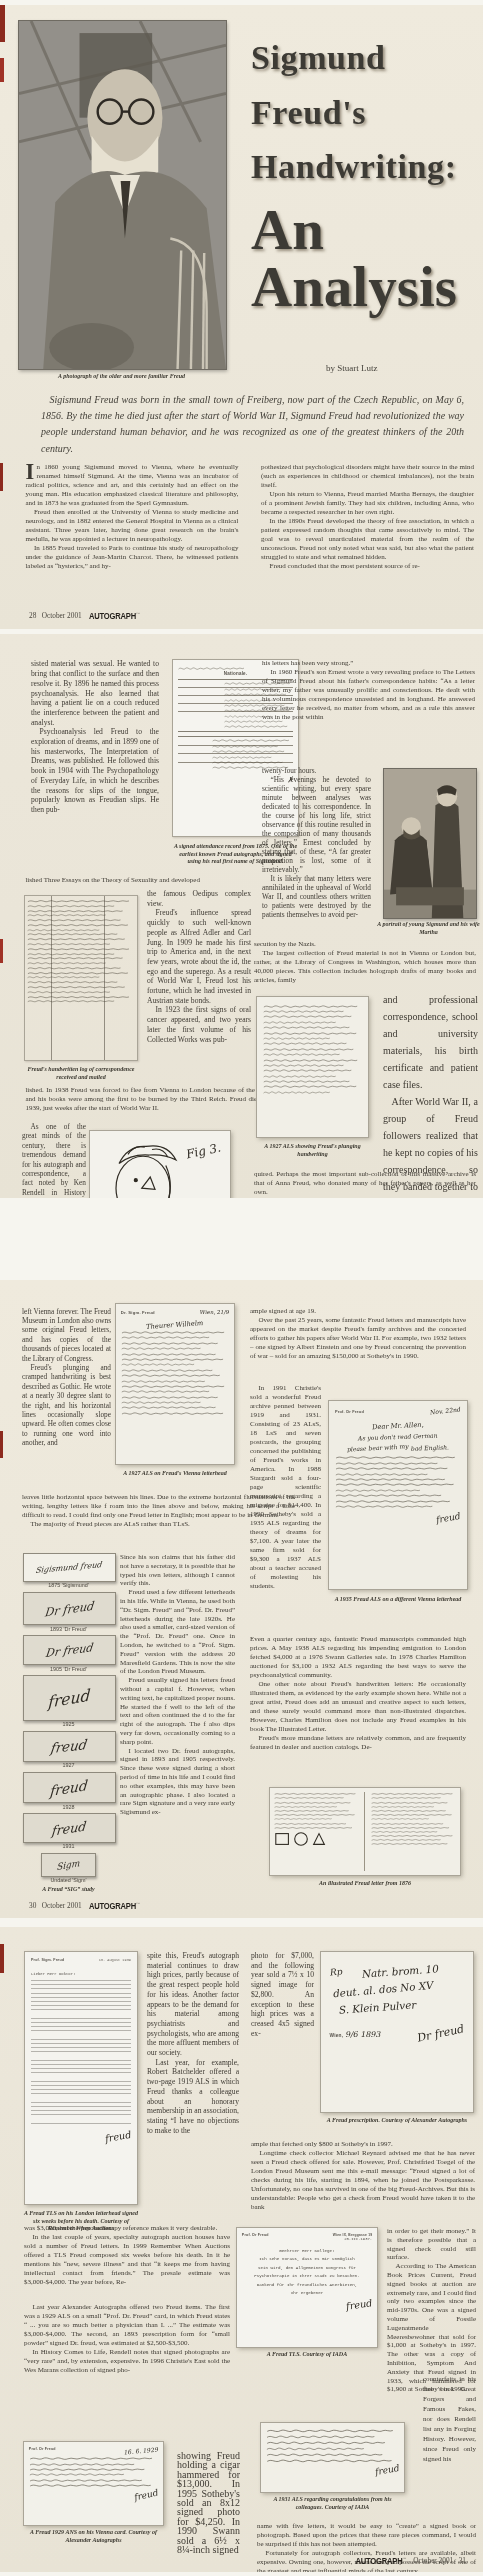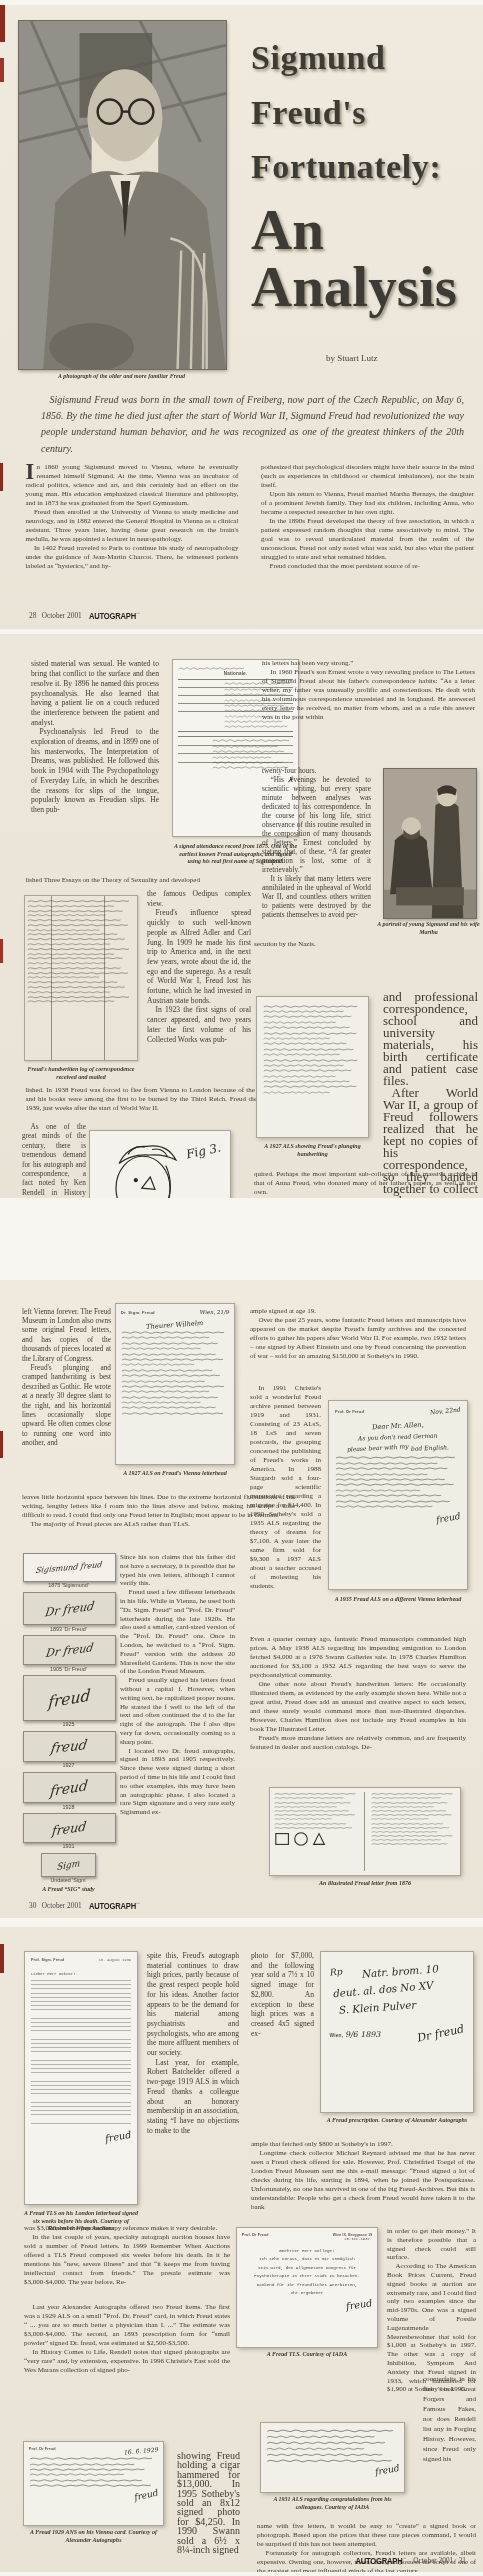--- a/index.html
+++ b/index.html
@@ -82,33 +82,33 @@
           <path d="M288,380 l-4,196"></path>
             <path d="M306,384 l-2,192"></path>
         </g>
         <ellipse cx="120" cy="540" rx="70" ry="40" fill="#6e6a60"></ellipse>
       </svg>
     </div>
     <div class="cap" style="left:18px;top:368px;width:207px">A photograph of the older and more familiar Freud</div>
 
     <div class="title" style="top:36px">Sigmund</div>
     <div class="title" style="top:91px">Freud's</div>
-    <div class="title" style="top:145px">Fortunately:</div>
+    <div class="title" style="top:145px">Handwriting:</div>
     <div class="title big" style="top:196px">An</div>
     <div class="title big" style="top:253px">Analysis</div>
-    <div class="byline" style="left:326px;top:348px">by Stuart Lutz</div>
+    <div class="byline" style="left:326px;top:358px">by Stuart Lutz</div>
 
     <div class="tb" style="left:41px;top:387px;width:423px;font-style:italic;font-size:10px;line-height:16.3px;color:#44413a">
       <p class="ind">Sigismund Freud was born in the small town of Freiberg, now part of the Czech Republic, on May 6, 1856. By the time he died just after the start of World War II, Sigmund Freud had revolutionized the way people understand human behavior, and he was recognized as one of the greatest thinkers of the 20th century.</p>
     </div>
 
     <div class="tb w" style="left:25.4px;top:458px;width:213px">
       <p class="dropcap">In 1860 young Sigismund moved to Vienna, where he eventually renamed himself Sigmund. At the time, Vienna was an incubator of radical politics, science and art, and this certainly had an effect on the young man. His education emphasized classical literature and philosophy, and in 1873 he was graduated from the Sperl Gymnasium.</p>
       <p class="ind">Freud then enrolled at the University of Vienna to study medicine and neurology, and in 1882 entered the General Hospital in Vienna as a clinical assistant. Three years later, having done great research on the brain's medulla, he was appointed a lecturer in neuropathology.</p>
-      <p class="ind">In 1402 Freud traveled to Paris to continue his study of neuropathology under the guidance of Jean-Martin Charcot. There, he witnessed patients labeled as “hysterics,” and hy-</p>
+      <p class="ind">In 1885 Freud traveled to Paris to continue his study of neuropathology under the guidance of Jean-Martin Charcot. There, he witnessed patients labeled as “hysterics,” and hy-</p>
     </div>
     <div class="tb w" style="left:261px;top:458px;width:213px">
       <p>pothesized that psychological disorders might have their source in the mind (such as experiences in childhood or chemical imbalances), not the brain itself.</p>
       <p class="ind">Upon his return to Vienna, Freud married Martha Bernays, the daughter of a prominent Jewish family. They had six children, including Anna, who became a respected researcher in her own right.</p>
       <p class="ind">In the 1890s Freud developed the theory of free association, in which a patient expressed random thoughts that came associatively to mind. The goal was to reveal unarticulated material from the realm of the unconscious. Freud not only noted what was said, but also what the patient struggled to state and what remained hidden.</p>
       <p class="ind">Freud concluded that the most persistent source of re-</p>
     </div>
 
     <div class="folio" style="left:29px;top:606px">
       <span>28</span>&nbsp;&nbsp;
@@ -313,20 +313,21 @@
           <path d="M52,132 l-12,16 M60,134 l-6,16"></path>
           <path d="M118,48 q14,30 2,66"></path>
         </g>
       </svg>
       <span class="script" style="position:absolute;right:8.5px;top:13.3px;font-size:12px;transform:rotate(-12deg)">Fig 3.</span>
     </div>
     <div class="cap" style="left:89px;top:602px;width:142px">A Freud scientific doodle</div>
 
     <div class="tb w" style="left:254px;top:306px;width:222px">
       <p>secution by the Nazis.</p>
+      <p class="ind">The largest collection of Freud material is not in Vienna or London but, rather, at the Library of Congress in Washington, which houses more than 40,000 pieces. This collection includes holograph drafts of many books and articles, family</p>
     </div>
 
     <div class="paper" style="left:256px;top:362px;width:113px;height:142px;padding:6px">
       <div>
           <svg viewBox="0 0 160 12" preserveAspectRatio="none" class="sq-row" style="width: 96%; height: 4.8px;">
             <use href="#sq"></use>
           </svg>
           <svg viewBox="0 0 160 12" preserveAspectRatio="none" class="sq-row" style="width: 82%; height: 4.8px;">
             <use href="#sq"></use>
           </svg>
@@ -372,21 +373,21 @@
           <svg viewBox="0 0 160 12" preserveAspectRatio="none" class="sq-row" style="width: 95%; height: 4.8px;">
             <use href="#sq"></use>
           </svg>
           <svg viewBox="0 0 160 12" preserveAspectRatio="none" class="sq-row" style="width: 68%; height: 4.8px;">
             <use href="#sq"></use>
           </svg>
         </div>
     </div>
     <div class="cap" style="left:256px;top:509px;width:113px">A 1927 ALS showing Freud's plunging handwriting</div>
 
-    <div class="tb" style="left:383px;top:357px;width:95px;font-size:13px;line-height:12px">
+    <div class="tb" style="left:383px;top:357px;width:95px;font-size:10px;line-height:17px">
       <p>and professional correspondence, school and university materials, his birth certificate and patient case files.</p>
       <p class="ind">After World War II, a group of Freud followers realized that he kept no copies of his correspondence, so they banded together to collect and preserve surviving manuscripts and letters. In 1951 the group donated the papers to the Library of Congress and, over time, other Freud collections have been ac-</p>
     </div>
 
     <div class="tb w" style="left:254px;top:536px;width:222px">
       <p>quired. Perhaps the most important sub-collection of this massive archive is that of Anna Freud, who donated many of her father's papers, as well as her own.</p>
       <p class="ind">The Freud Museum in Vienna owns some 300 Freud signed pieces. It also possesses a signed German first edition of The Interpretation of Dreams and a copy of The Future of an Illusion. The latter contains a dedication from Freud to family lawyer Alfred Indra and is dated June 4, 1938, the day Freud</p>
     </div>
 
     <div class="folio" style="right:18px;top:623px;text-align:right">

